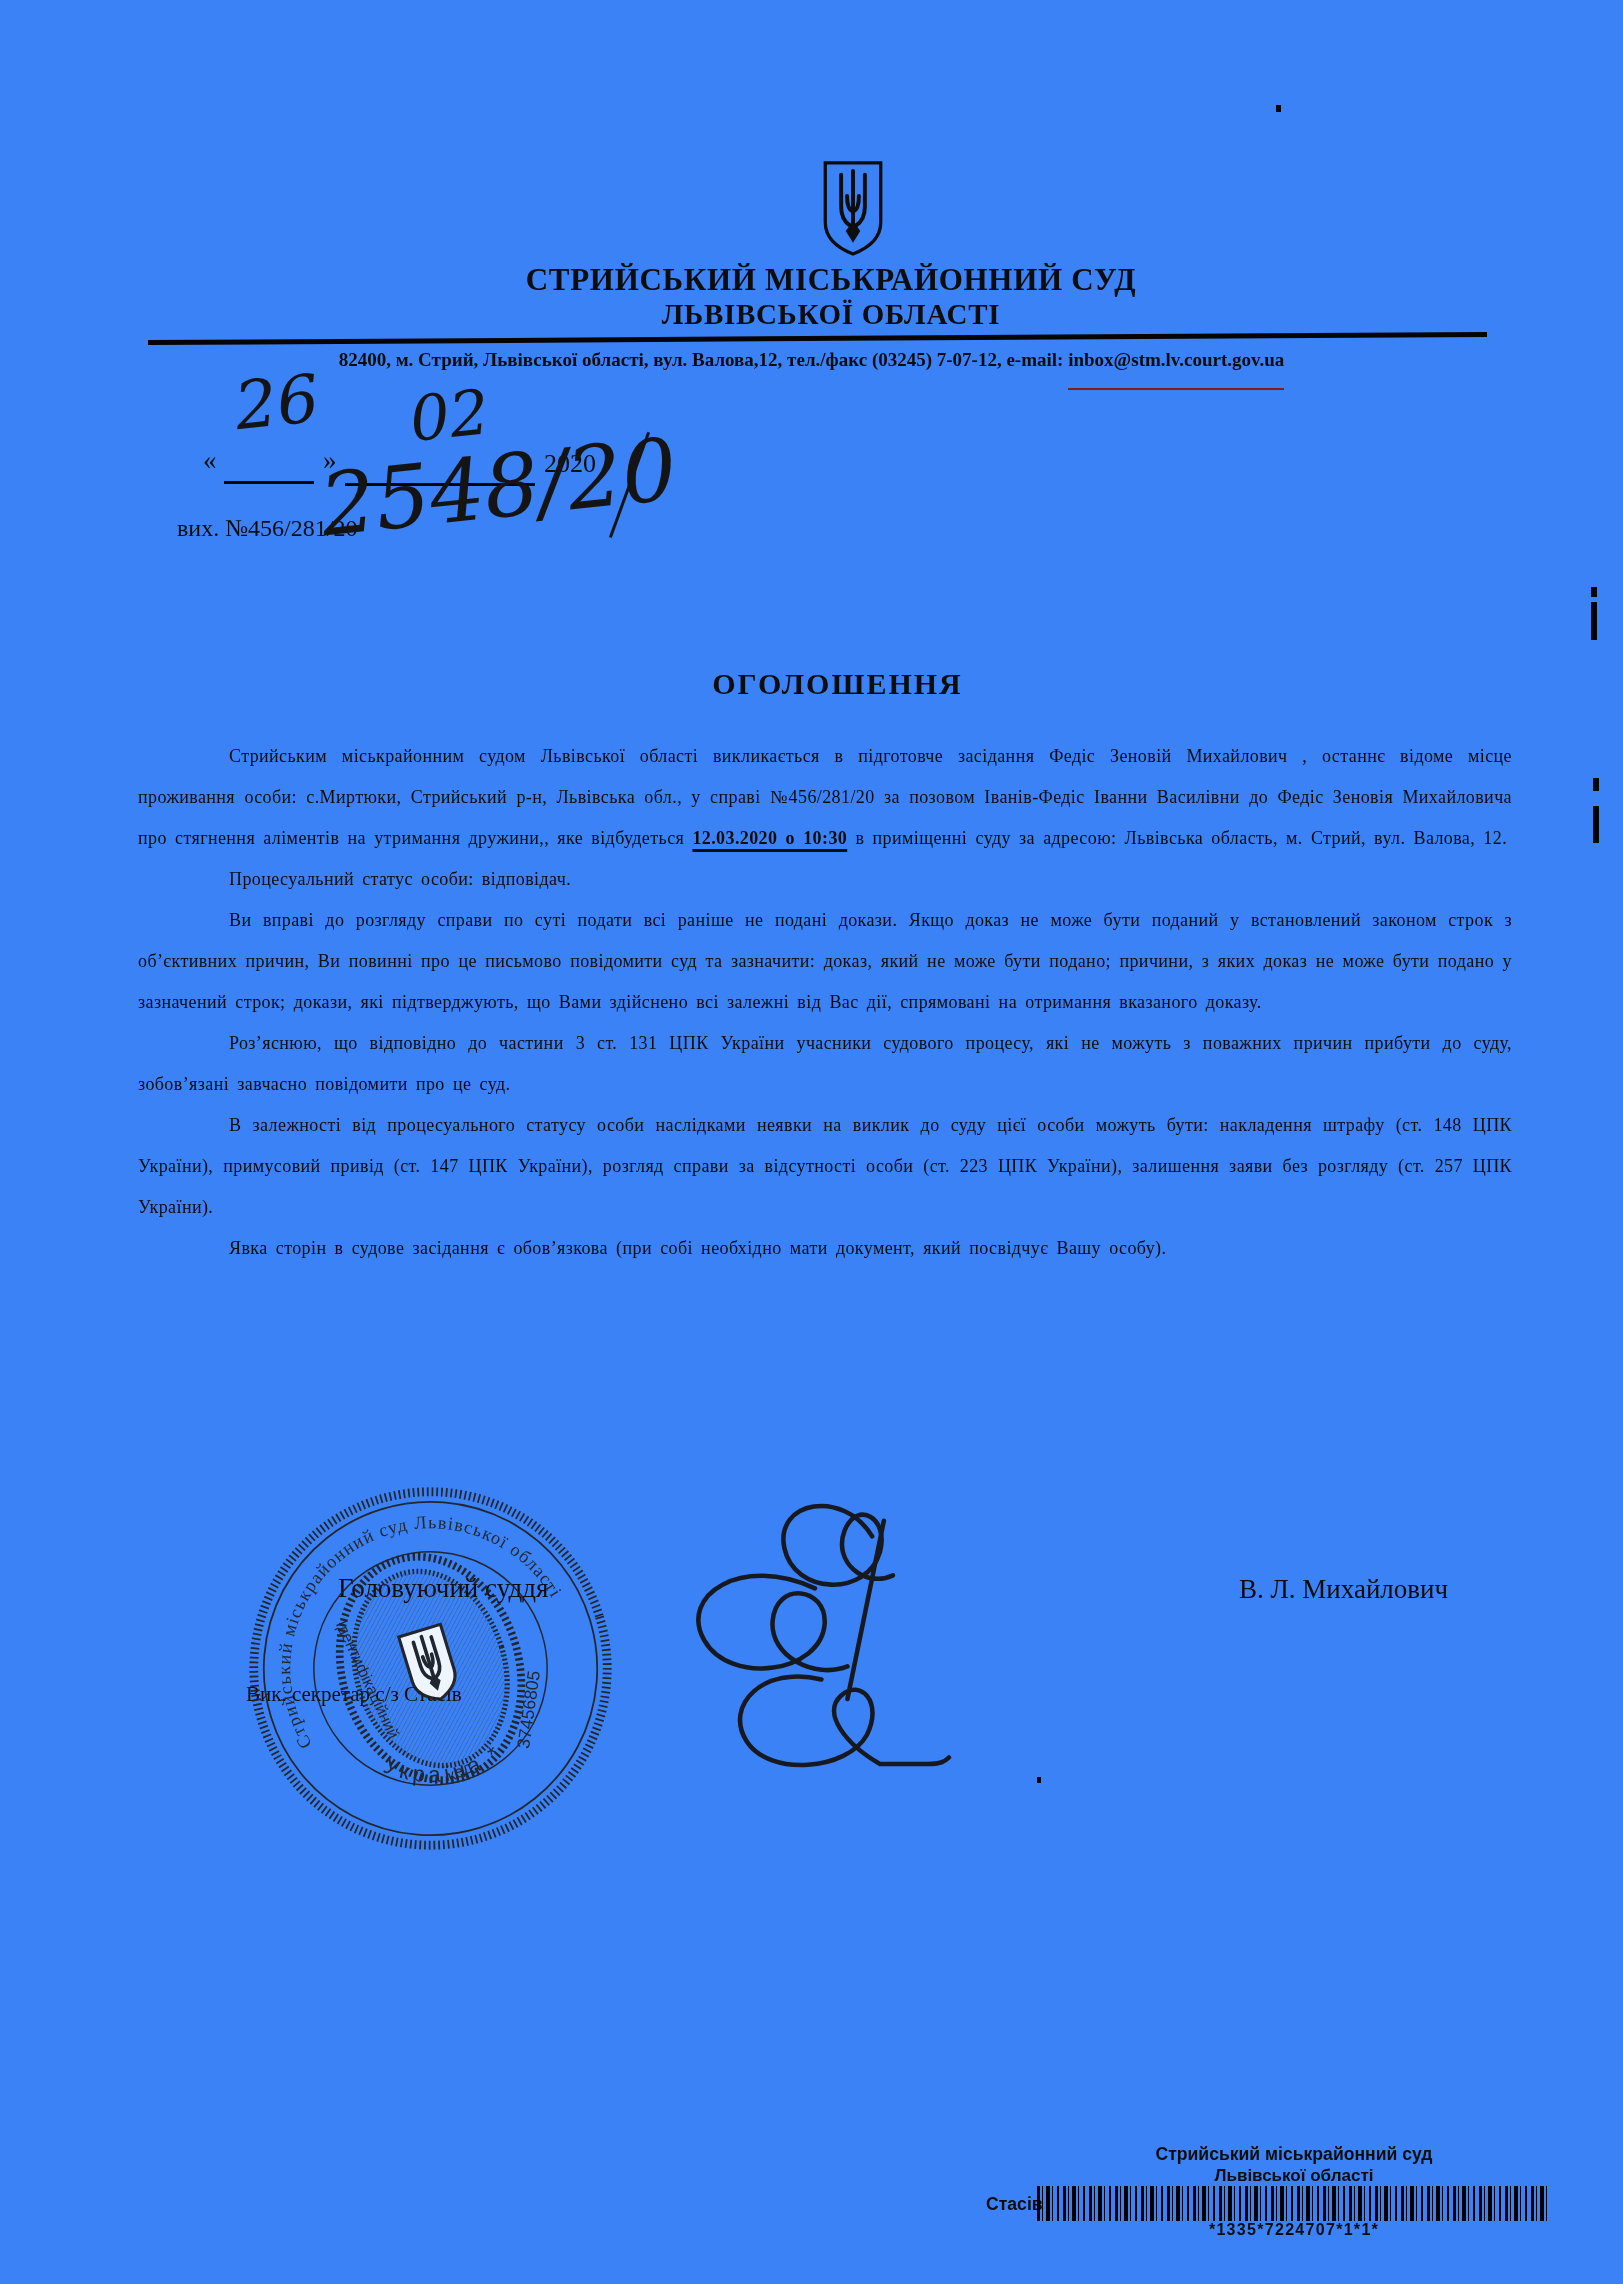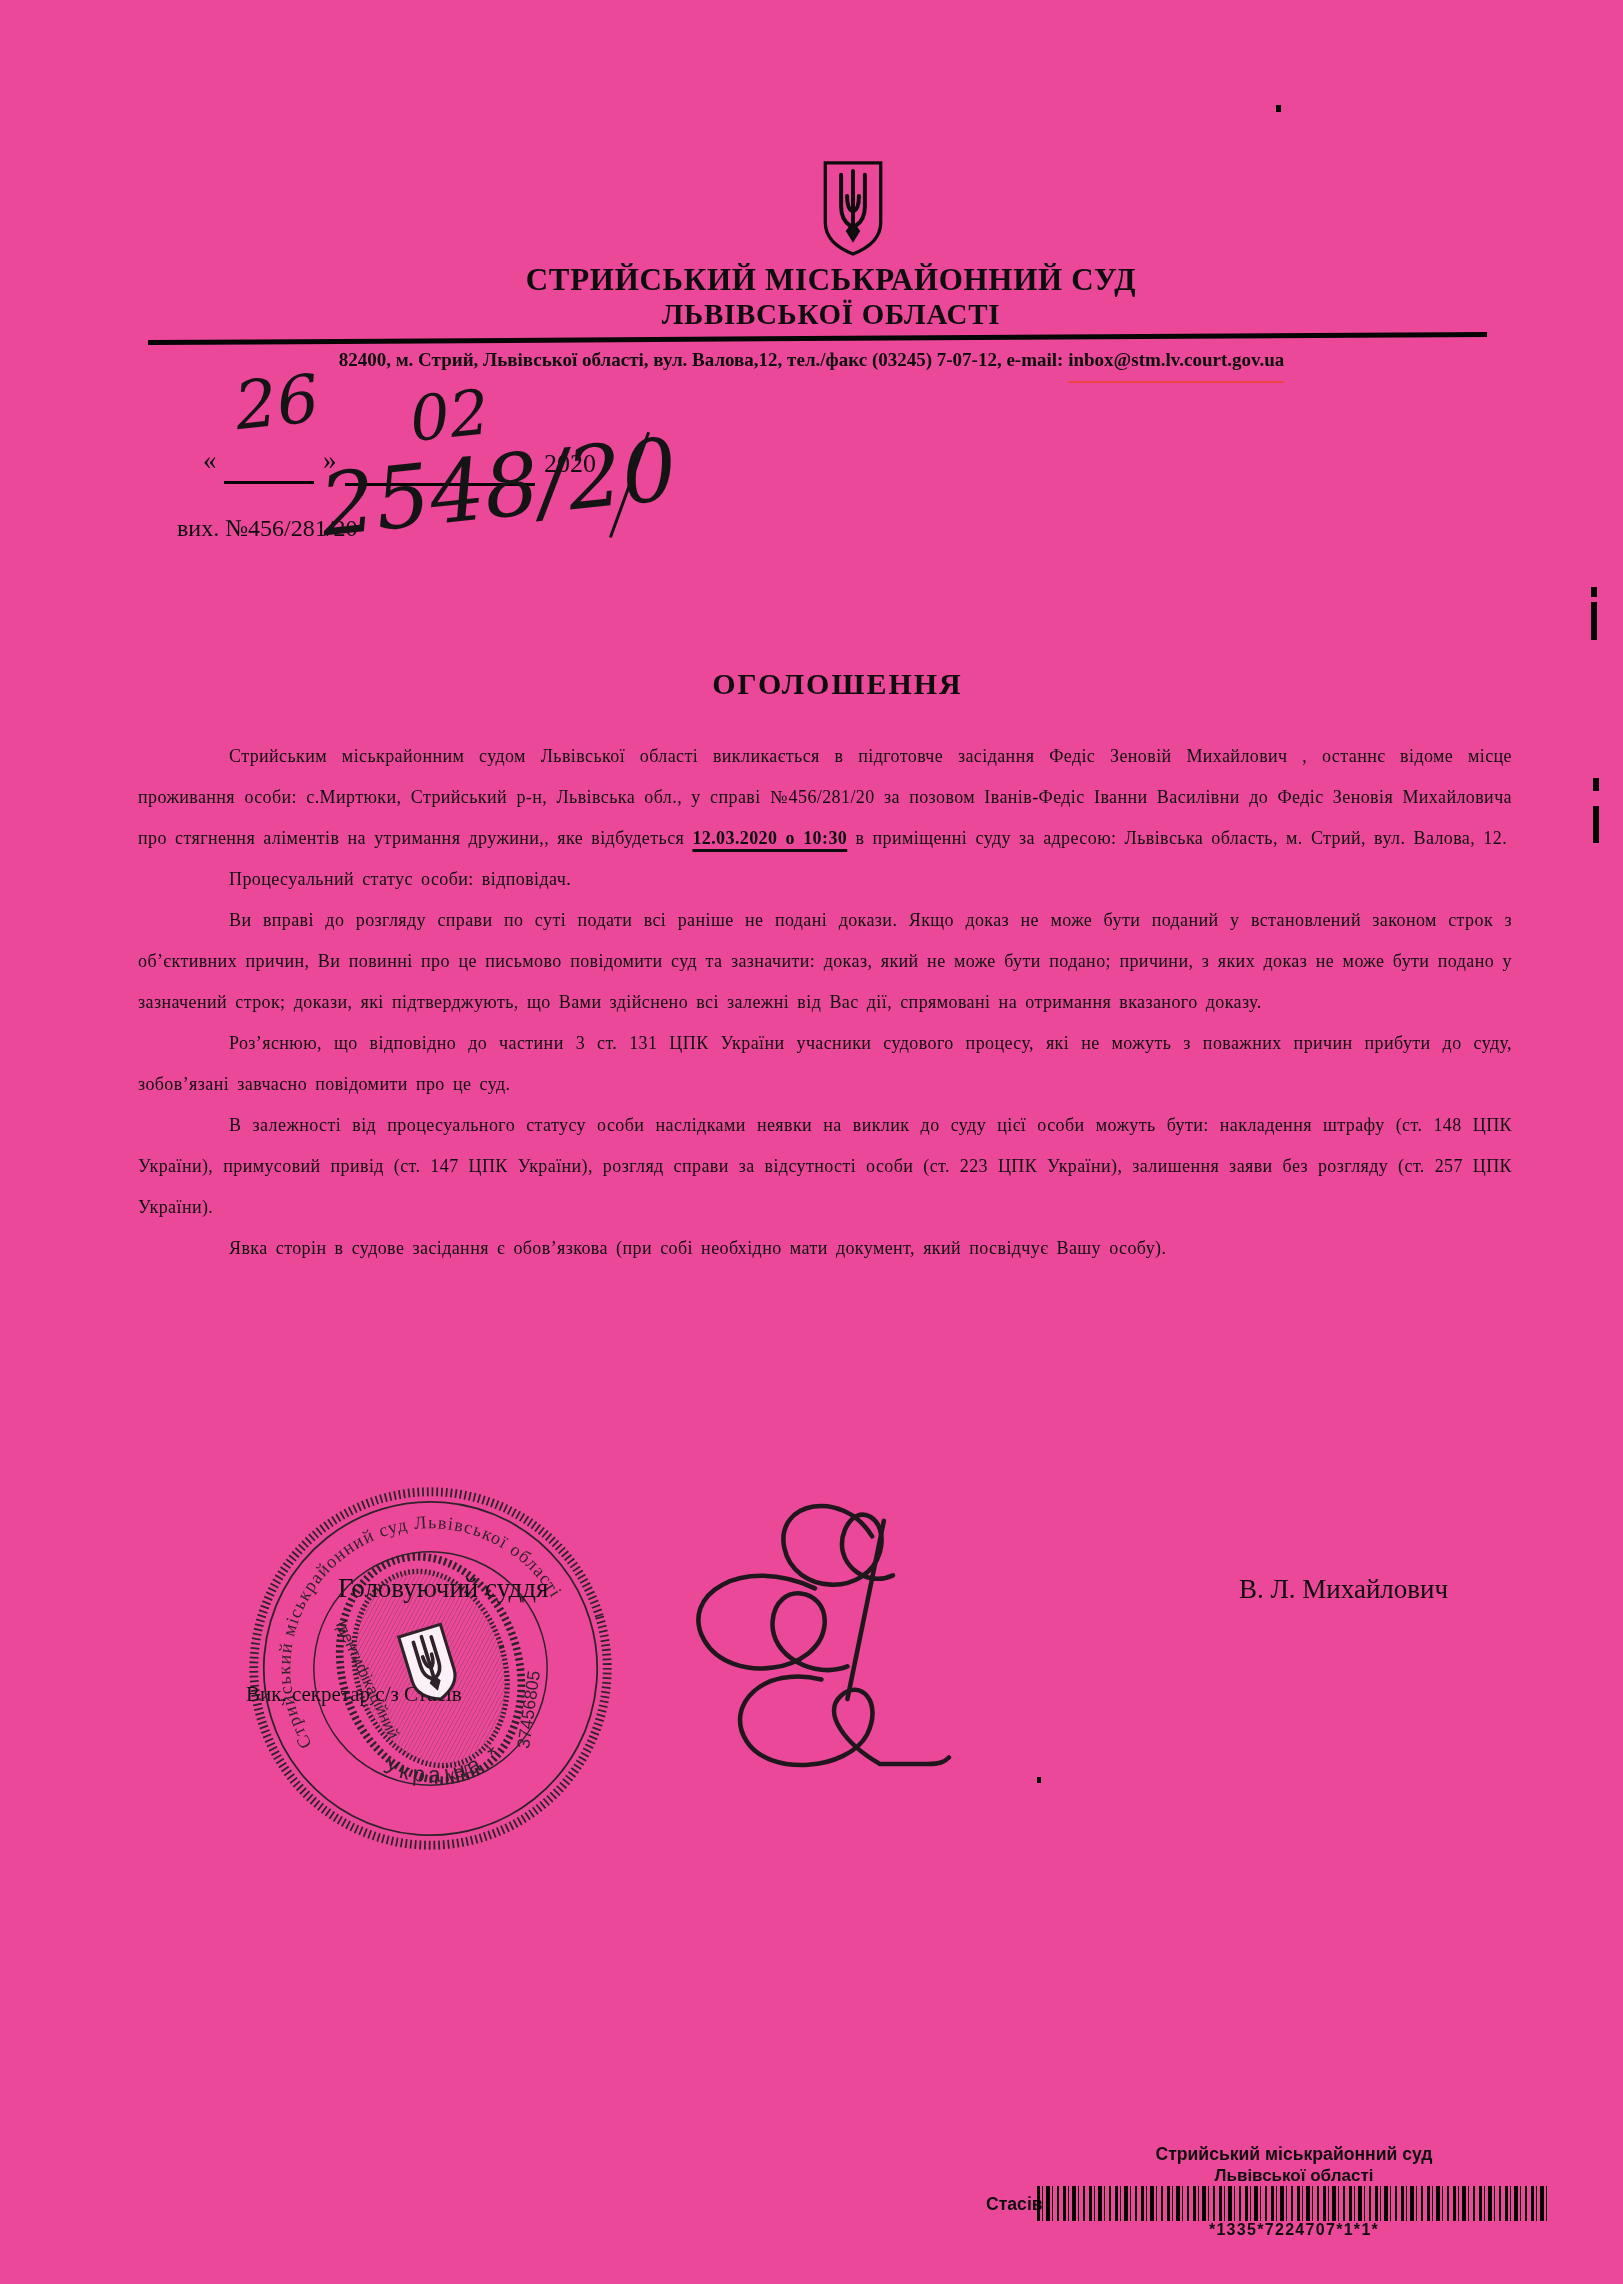--- a/index.html
+++ b/index.html
@@ -1,31 +1,31 @@
 <!DOCTYPE html>
 <html style="font-size:10.4px"><head>
 <meta charset="utf-8">
 <style>
   html,body{margin:0;padding:0;background:#ffffff;}
   .page{
-    position:relative; width:1623px; height:2284px; background:#ec4899;
+    position:relative; width:1623px; height:2284px; background:#3b82f6;
     font-family:"Liberation Serif", serif; color:#0d0d0d; overflow:hidden;
   }
   .abs{position:absolute;}
   
   .emblem{left:816px; top:159px; width:74px; height:99px;}
   .court-line1{left:0; right:-39px; top:262px; text-align:center;
     font-size:31px; font-weight:bold; letter-spacing:0.7px;}
   .court-line2{left:0; right:-39px; top:298px; text-align:center;
     font-size:29px; font-weight:bold; letter-spacing:0.7px;}
   .divider{left:148px; top:336px; width:1339px; height:4.6px; background:#050505;
     transform:rotate(-0.35deg);}
   .address{left:0; right:0; top:349px; text-align:center;
     font-size:19px; font-weight:bold;}
-  .address .email{border-bottom:2px solid #ef4444; padding-bottom:11px;}
+  .address .email{border-bottom:2px solid #7f1d1d; padding-bottom:18px;}
   
   .q{font-size:27px;}
   .qo{left:203px; top:445px;}
   .qc{left:323px; top:445px;}
   .blank1{left:224px; top:481px; width:90px; height:3.3px; background:#050505;}
   .blank2{left:345px; top:483px; width:190px; height:3.3px; background:#050505;}
   .year{left:544px; top:449px; font-size:26px;}
   .hand{font-style:italic; color:#141414; transform:rotate(-6deg);
     font-family:"DejaVu Serif", serif;}
   .hand-day{left:235px; top:364px; font-size:66px;}

